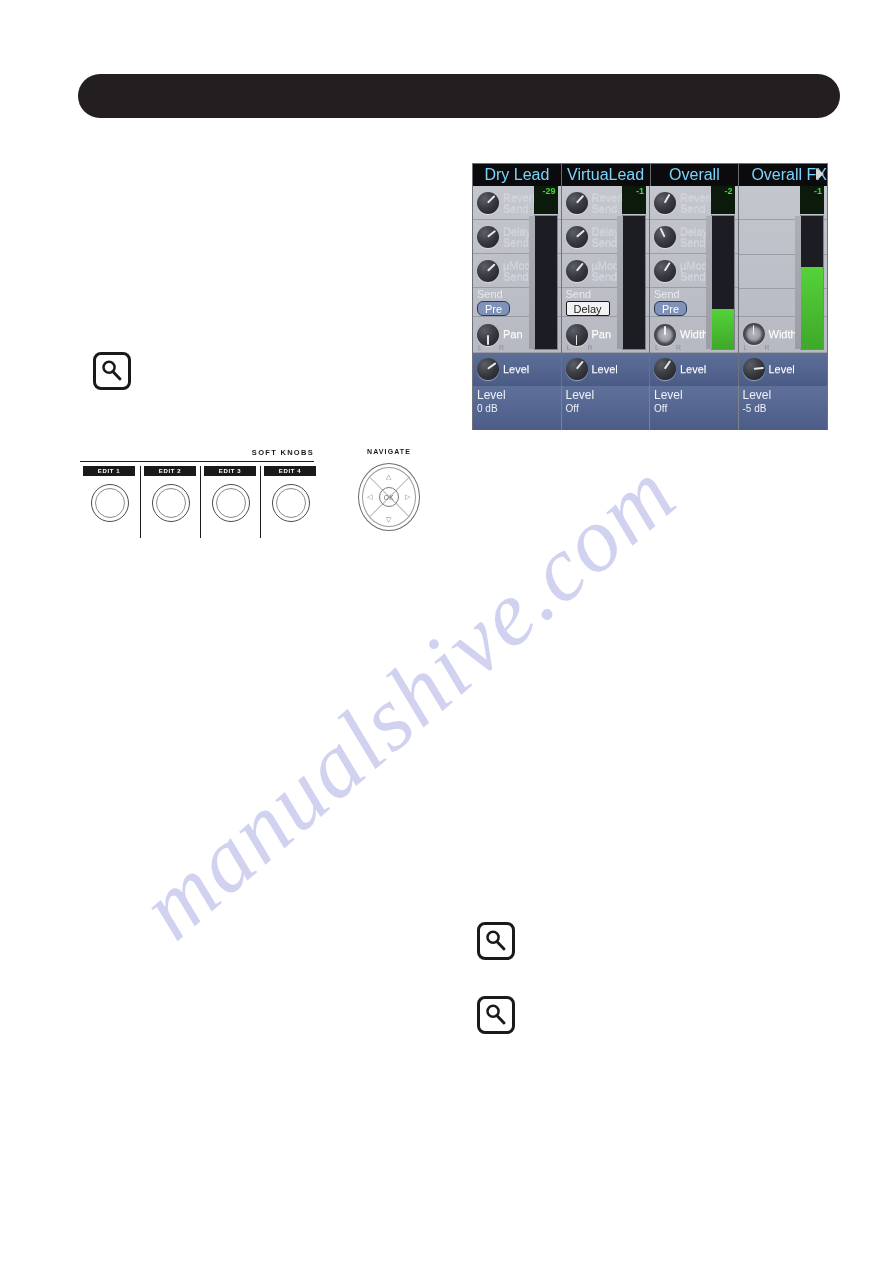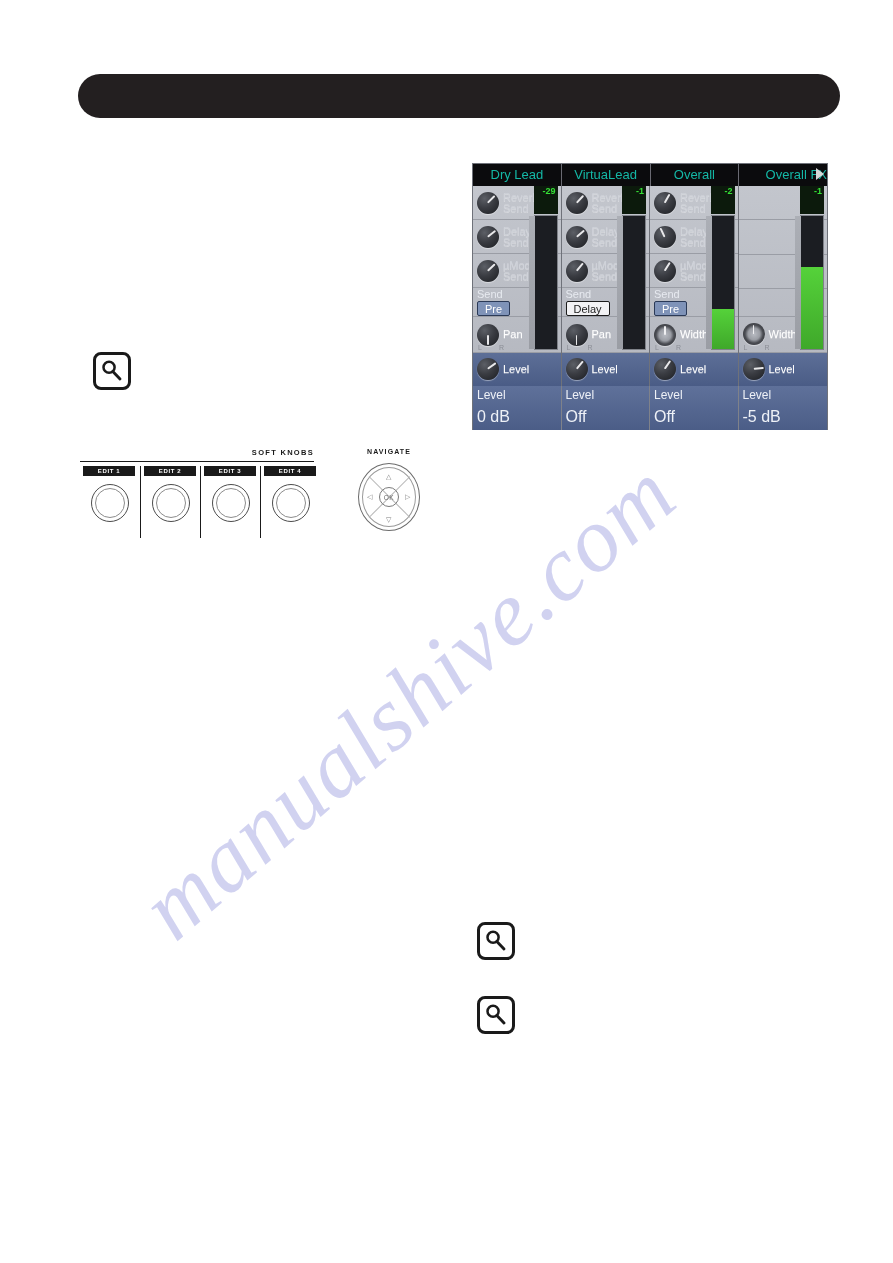--- a/index.html
+++ b/index.html
@@ -113,21 +113,21 @@
   #navigate-pad .spoke-b{transform:rotate(-45deg);transform-origin:50% 50%;}
 
   
   #mixer-screen{
     position:absolute;left:472px;top:163px;width:356px;height:267px;z-index:3;
     background:#b8bbc3;border:1px solid #6f727a;box-sizing:border-box;
     font-size:11px;
   }
   #mixer-tabs{display:flex;height:22px;background:#0b0b0d;}
   .mixer-tab{
-    flex:1;color:#14b8a6;font-size:13px;text-align:center;line-height:22px;
+    flex:1;color:#7dd3fc;font-size:16px;text-align:center;line-height:22px;
     border-right:1px solid #6a6a72;position:relative;
   }
   .mixer-tab:last-child{border-right:none;text-align:right;}
   .mixer-tab .tab-arrow{
     position:absolute;right:3px;top:4px;
     width:0;height:0;border-left:8px solid #d6d6d6;
     border-top:6px solid transparent;border-bottom:6px solid transparent;
   }
 
   #mixer-body{display:flex;height:200px;}
@@ -171,21 +171,21 @@
     height:30px;position:relative;border-bottom:1px solid #9a9da5;
     padding:1px 0 0 4px;box-sizing:border-box;
   }
   .sendmode-row .sm-title{
     color:#e7eaf0;font-size:11px;line-height:11px;display:block;
   }
   .sm-btn{
     display:inline-block;margin-top:1px;padding:0 7px;height:15px;line-height:15px;
     font-size:11px;border:1.5px solid #2b3a57;border-radius:2px;box-sizing:border-box;
   }
-  .sm-btn.pre{background:#7f93b8;color:#ffffff;}
+  .sm-btn.pre{background:#7f93b8;color:#ffffff;border-radius:6px;}
   .sm-btn.post{background:#f2f2f4;color:#1b1b1b;border-color:#1b1b1b;}
 
   .pan-row{
     height:38px;position:relative;border-bottom:1px solid #9a9da5;
     display:flex;align-items:center;
   }
   .pan-row .lr{
     position:absolute;left:5px;bottom:1px;width:26px;
     display:flex;justify-content:space-between;
     font-size:7px;color:#8b8e96;
@@ -216,21 +216,21 @@
   .meter-fill{width:100%;background:linear-gradient(180deg,#55d23a 0%,#3fa82a 100%);}
 
   #mixer-footer{display:flex;height:44px;}
   .footer-cell{
     width:89px;box-sizing:border-box;border-right:1px solid #7f828a;
     background:linear-gradient(180deg,#5f719a 0%,#4b5d87 100%);
     padding:2px 0 0 4px;color:#eef1f7;
   }
   .footer-cell:last-child{border-right:none;}
   .footer-cell .fc-label{display:block;font-size:12px;line-height:14px;}
-  .footer-cell .fc-value{display:block;font-size:16px;line-height:14px;margin-top:8px;}
+  .footer-cell .fc-value{display:block;font-size:10px;line-height:14px;}
 </style>
 </head>
 <body>
 
 <div id="watermark">
   <span class="wm-text">manualshive.com</span>
 </div>
 
 <div id="header-bar">
   <span class="header-title"></span>

